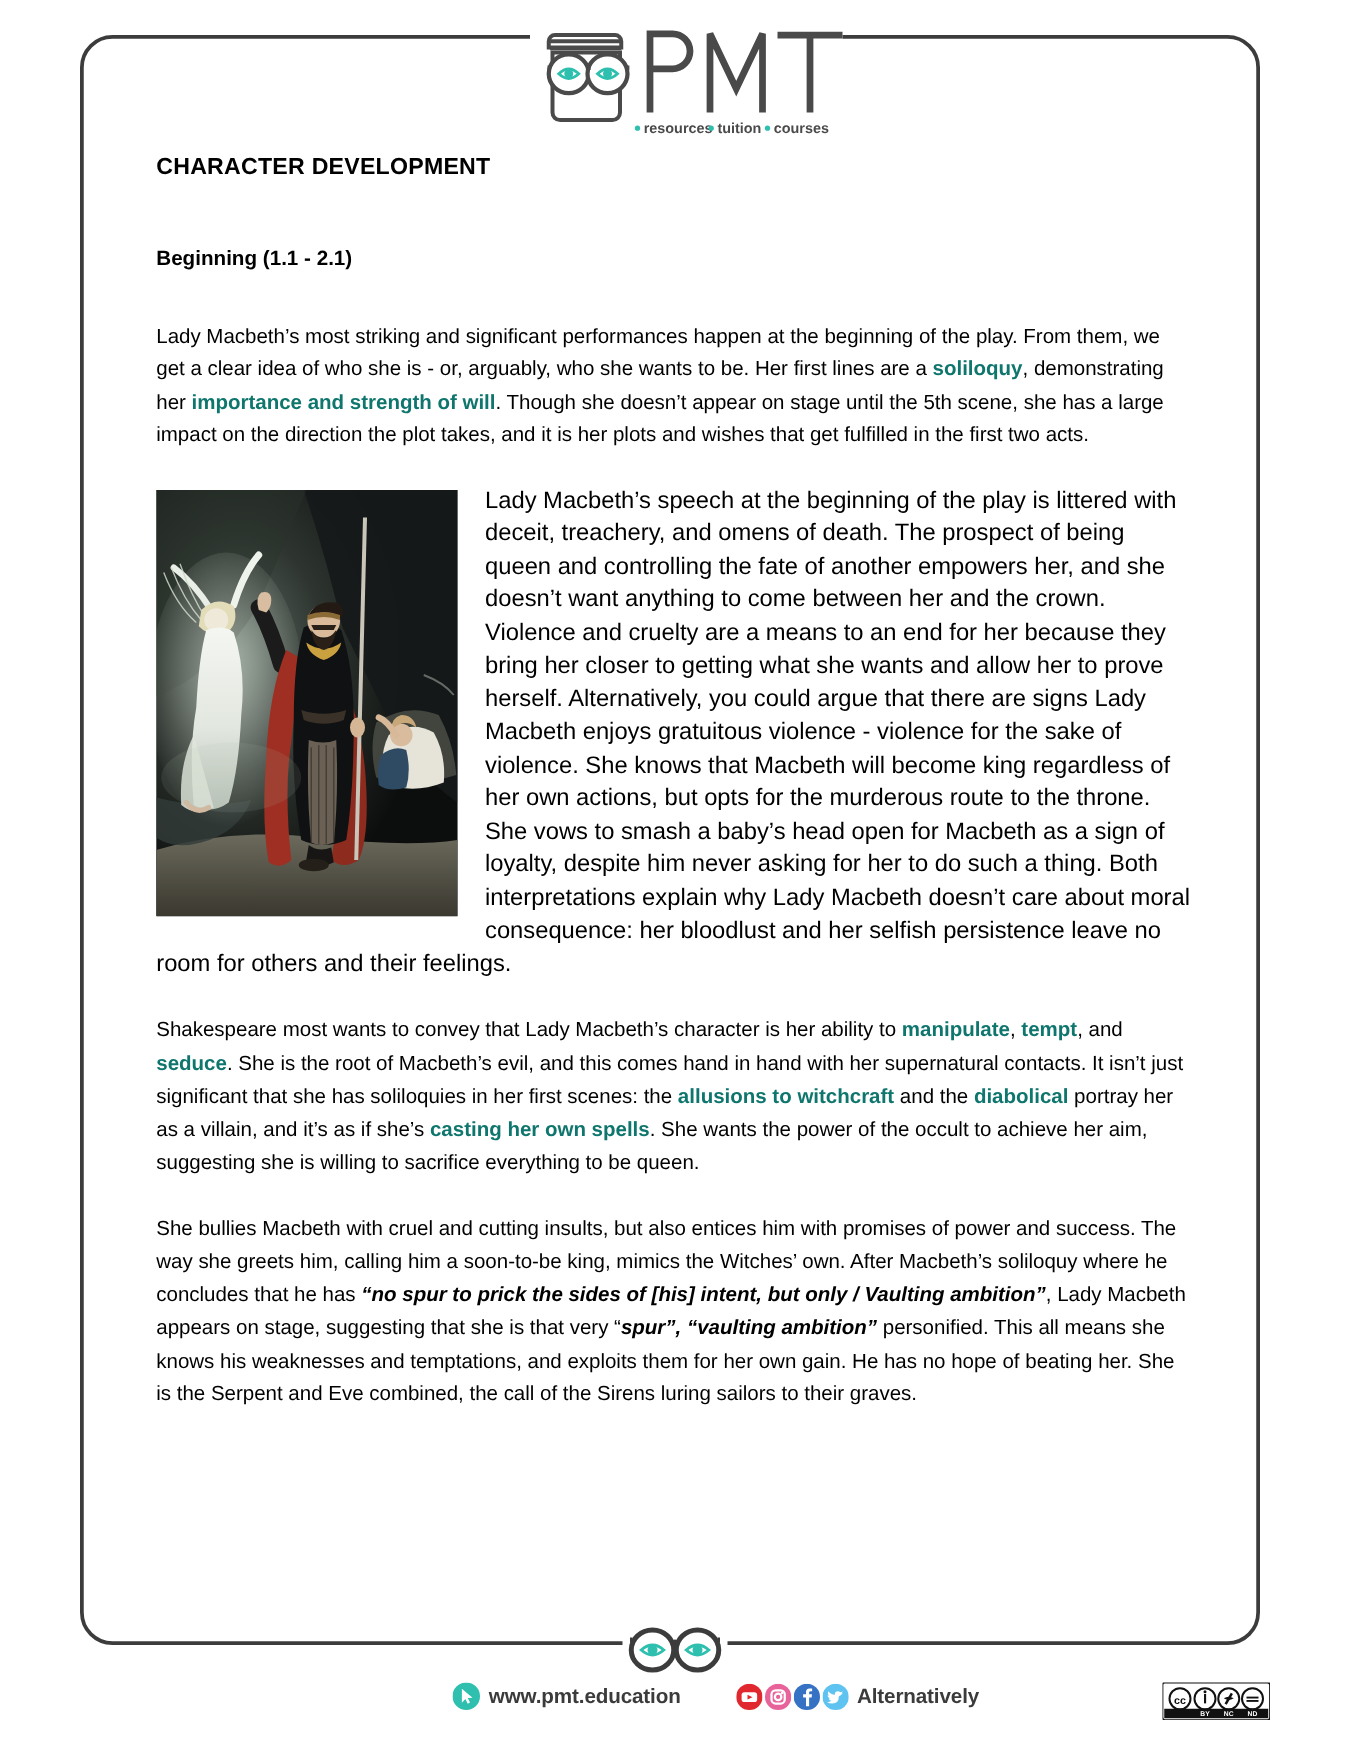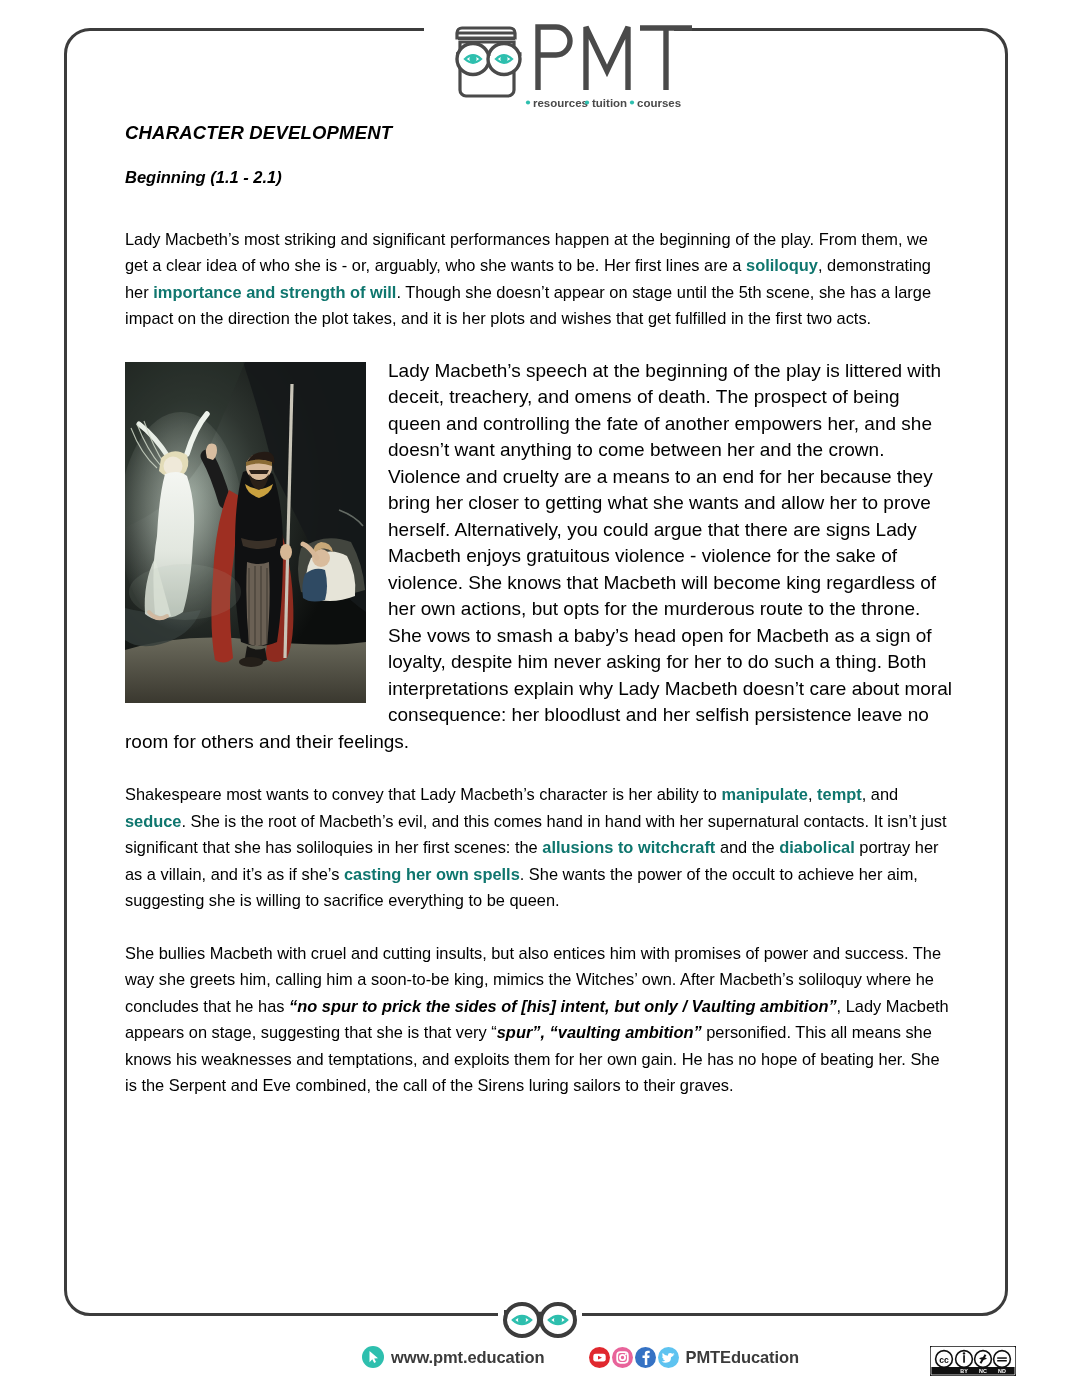--- a/index.html
+++ b/index.html
@@ -43,46 +43,44 @@
     left: 498px;
     top: 1303px;
     width: 84px;
     height: 26px;
     background: #ffffff;
   }
 
   
   .logo-wrap {
     position: absolute;
-    left: 444px;
+    left: 426px;
     top: 14px;
     width: 252px;
     height: 98px;
   }
   .logo-svg { display:block; }
 
   
   .content {
     position: absolute;
     left: 125px;
     top: 122px;
     width: 830px;
   }
   h1.doc-title {
     font-size: 18.5px;
     font-weight: bold;
     letter-spacing: 0.2px;
-    margin: 0 0 24px 0;
+    margin: 0 0 54px 0;
     line-height: 1.2;
-    font-style: italic;
   }
   h2.sub-title {
     font-size: 16.5px;
     font-weight: bold;
-    font-style: italic;
     margin: 0 0 38px 0;
     line-height: 1.2;
   }
   p.body-para {
     font-size: 16.4px;
     line-height: 26.5px;
     margin: 0 0 26px 0;
     text-align: left;
   }
   p.body-para:last-child { margin-bottom: 6px; }
@@ -386,21 +384,21 @@
         <svg width="21" height="21" viewBox="0 0 21 21">
           <circle cx="10.5" cy="10.5" r="10.5" fill="#3572c4"></circle>
           <path d="M12.3 10.9 h2 l0.3 -2.5 h-2.3 V7 q0 -1 1.2 -1 h1.2 V3.8 q-0.8 -0.1 -2 -0.1 q-2.9 0 -2.9 2.9 v1.8 H7.5 v2.5 h2.3 V18 h2.5 z" fill="#ffffff"></path>
         </svg>
         <svg width="21" height="21" viewBox="0 0 21 21">
           <circle cx="10.5" cy="10.5" r="10.5" fill="#5ec3f0"></circle>
           <path d="M16.6 7.2 q-0.8 0.4 -1.7 0.5 q1 -0.6 1.3 -1.7 q-0.9 0.6 -1.9 0.8 q-0.9 -0.9 -2.1 -0.9 q-2.3 0 -2.3 2.3 q0 0.4 0.1 0.6 q-3.4 -0.2 -5.3 -2.8 q-0.4 0.7 -0.4 1.4 q0 1.4 1 2.1 q-0.7 0 -1.3 -0.3 q0 2 2 2.5 q-0.4 0.1 -1.1 0 q0.5 1.7 2.3 1.8 q-1.5 1.2 -3.6 1.1 q1.9 1.2 4.2 1.2 q5.2 0 5.2 -5.2 v-0.4 q0.8 -0.6 1.6 -1z" fill="#ffffff"></path>
         </svg>
       </div>
       <span class="icon-gap"></span>
-      <span class="footer-text">PMTEducation</span>
+      <span class="footer-text">Alternatively</span>
     </div>
 
   </div>
 </div>
 
 <div class="cc-badge">
   <svg width="86" height="30" viewBox="0 0 86 30">
     <rect x="0" y="0" width="86" height="30" rx="2" fill="#ffffff" stroke="#111111" stroke-width="1.4"></rect>
     <rect x="1.4" y="21" width="83.2" height="7.6" fill="#111111"></rect>
     <g fill="none" stroke="#111111" stroke-width="1.6">

